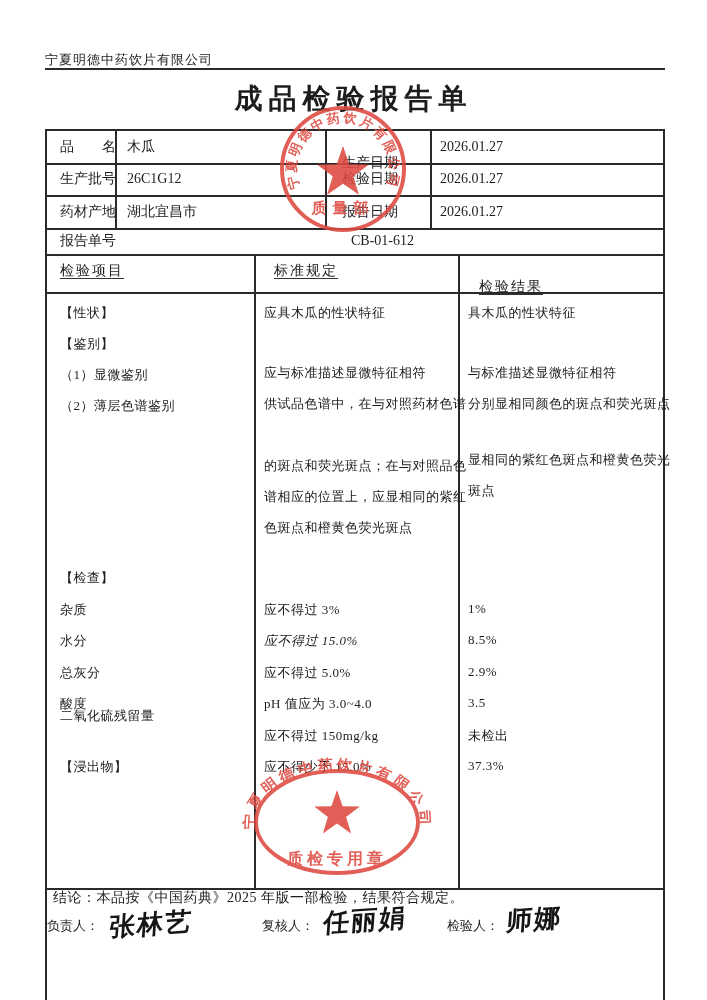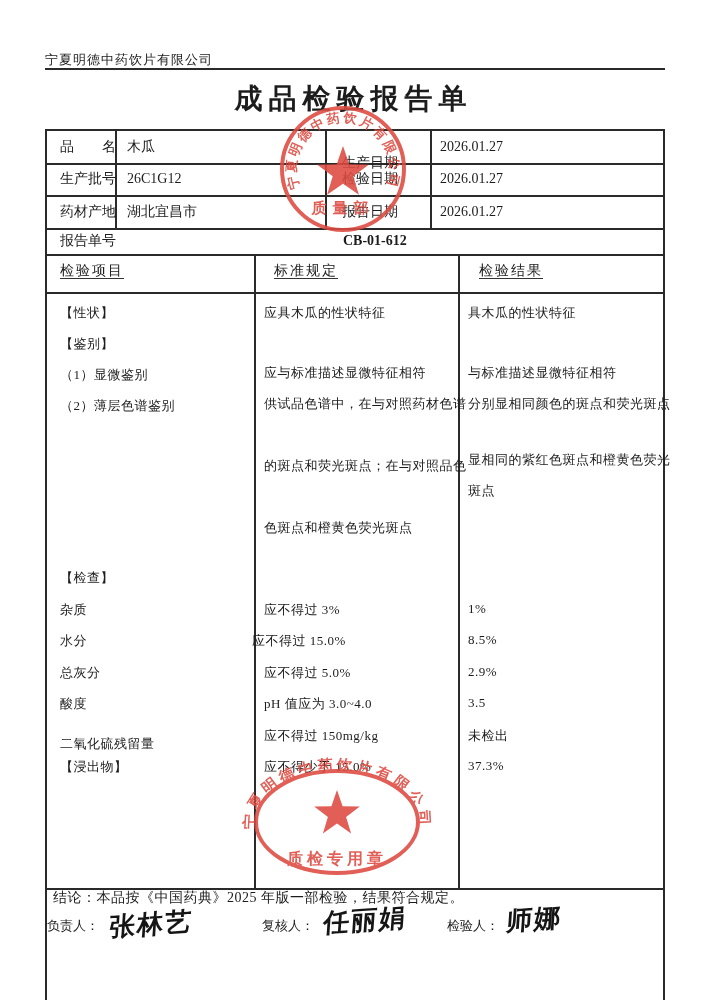--- a/index.html
+++ b/index.html
@@ -82,45 +82,46 @@
     <div class="cell rowtxt" style="left:80px;  top:32px;">26C1G12</div>
     <div class="cell rowtxt" style="left:295px; top:32px;">检验日期</div>
     <div class="cell rowtxt" style="left:393px; top:32px;">2026.01.27</div>
 
     <div class="cell rowtxt" style="left:13px;  top:64px; line-height:33px;">药材产地</div>
     <div class="cell rowtxt" style="left:80px;  top:64px; line-height:33px;">湖北宜昌市</div>
     <div class="cell rowtxt" style="left:295px; top:64px; line-height:33px;">报告日期</div>
     <div class="cell rowtxt" style="left:393px; top:64px; line-height:33px;">2026.01.27</div>
 
     <div class="cell" style="left:13px;  top:97px; line-height:26px;">报告单号</div>
-    <div class="cell" style="left:296px; top:97px; line-height:26px;font-weight:bold;">CB-01-612</div>
+    <div class="cell" style="left:304px; top:97px; line-height:26px;">CB-01-612</div>
 
     <div class="cell" style="left:13px;  top:131px;"><span class="colhead">检验项目</span></div>
     <div class="cell" style="left:227px; top:131px;"><span class="colhead">标准规定</span></div>
-    <div class="cell" style="left:432px; top:131px;"><span class="colhead">检验结果</span></div>
+    <div class="cell" style="left:432px; top:147px;"><span class="colhead">检验结果</span></div>
 
     <div class="bodyline" style="left:13px; top:173px;">【性状】</div>
     <div class="bodyline" style="left:13px; top:204px;">【鉴别】</div>
     <div class="bodyline" style="left:13px; top:235px;">（1）显微鉴别</div>
     <div class="bodyline" style="left:13px; top:266px;">（2）薄层色谱鉴别</div>
     <div class="bodyline" style="left:13px; top:438px;">【检查】</div>
     <div class="bodyline" style="left:13px; top:470px;">杂质</div>
     <div class="bodyline" style="left:13px; top:501px;">水分</div>
     <div class="bodyline" style="left:13px; top:533px;">总灰分</div>
     <div class="bodyline" style="left:13px; top:564px;">酸度</div>
-    <div class="bodyline" style="left:13px; top:604px;">二氧化硫残留量</div>
+    <div class="bodyline" style="left:13px; top:576px;">二氧化硫残留量</div>
     <div class="bodyline" style="left:13px; top:627px;">【浸出物】</div>
 
     <div class="bodyline" style="left:217px; top:173px;">应具木瓜的性状特征</div>
     <div class="bodyline" style="left:217px; top:233px;">应与标准描述显微特征相符</div>
     <div class="bodyline" style="left:217px; top:264px;">供试品色谱中，在与对照药材色谱</div>
     <div class="bodyline" style="left:217px; top:326px;">的斑点和荧光斑点；在与对照品色</div>
+    <div class="bodyline" style="left:217px; top:357px;">谱相应的位置上，应显相同的紫红</div>
     <div class="bodyline" style="left:217px; top:388px;">色斑点和橙黄色荧光斑点</div>
     <div class="bodyline" style="left:217px; top:470px;">应不得过 3%</div>
-    <div class="bodyline" style="left:205px; top:501px;">应不得过 15.0%</div>
+    <div class="bodyline" style="left:217px; top:501px;font-style:italic;">应不得过 15.0%</div>
     <div class="bodyline" style="left:217px; top:533px;">应不得过 5.0%</div>
     <div class="bodyline" style="left:217px; top:564px;">pH 值应为 3.0~4.0</div>
     <div class="bodyline" style="left:217px; top:596px;">应不得过 150mg/kg</div>
     <div class="bodyline" style="left:217px; top:627px;">应不得少于 15.0%</div>
 
     <div class="bodyline" style="left:421px; top:173px;">具木瓜的性状特征</div>
     <div class="bodyline" style="left:421px; top:233px;">与标准描述显微特征相符</div>
     <div class="bodyline" style="left:421px; top:320px;">显相同的紫红色斑点和橙黄色荧光</div>
     <div class="bodyline" style="left:421px; top:264px;">分别显相同颜色的斑点和荧光斑点</div>
     <div class="bodyline" style="left:421px; top:351px;">斑点</div>

